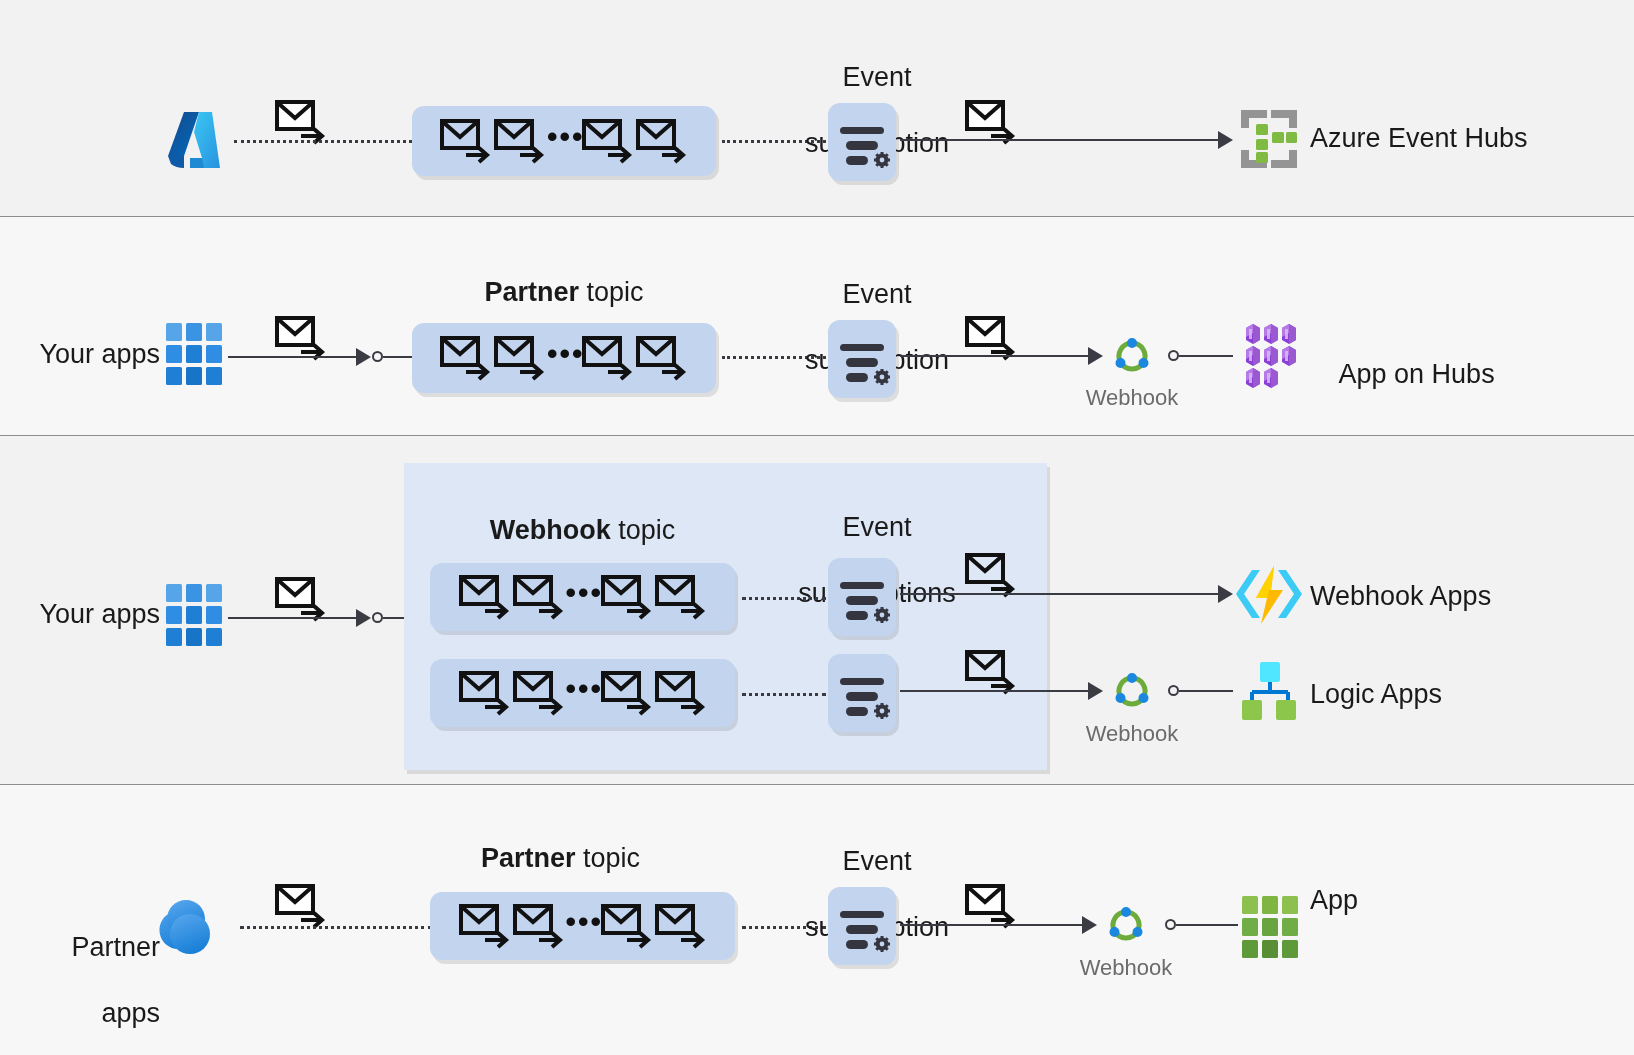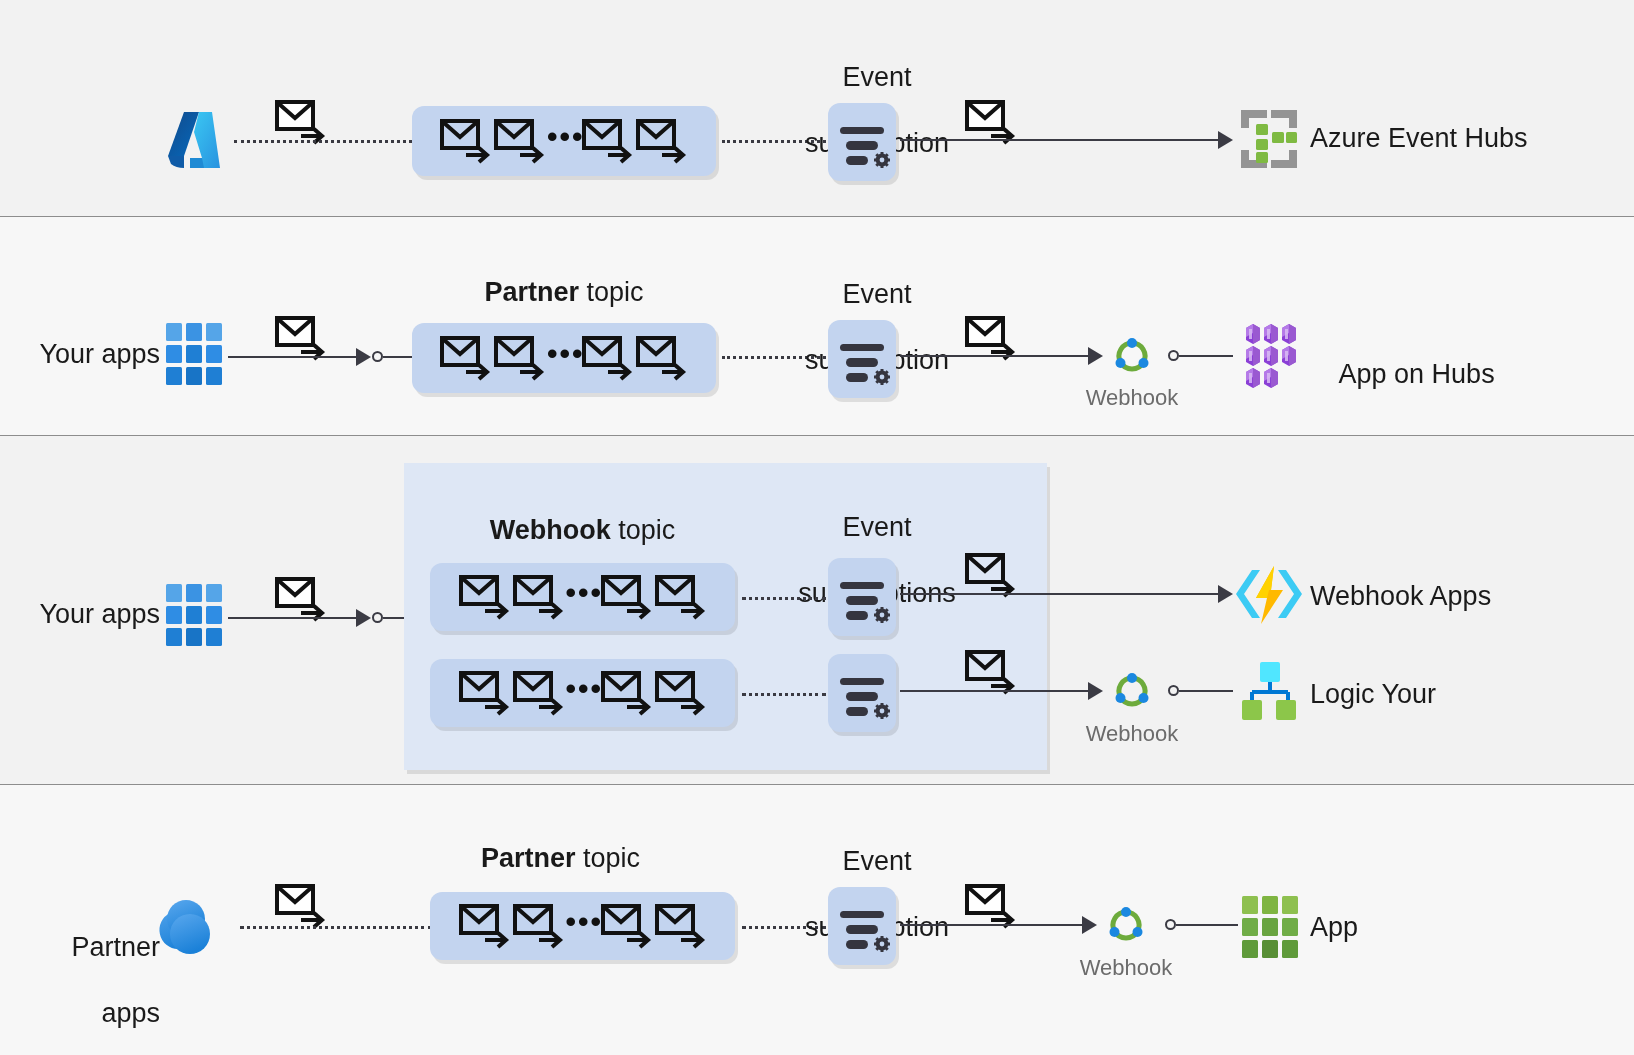--- a/index.html
+++ b/index.html
@@ -647,21 +647,21 @@
   <div class="hline" style="left:1179px;top:690px;width:54px;"></div>
 
   <div class="node" style="left:1240px;top:662px;width:58px;height:58px;">
     <svg width="58" height="58" viewBox="0 0 58 58">
       <rect x="20" y="0" width="20" height="20" rx="2" fill="#50e6ff"></rect>
       <path d="M30 20 L30 30 M12 30 L48 30 M12 30 L12 38 M48 30 L48 38" stroke="#0078d4" stroke-width="4" fill="none"></path>
       <rect x="2" y="38" width="20" height="20" rx="2" fill="#8cc64a"></rect>
       <rect x="36" y="38" width="20" height="20" rx="2" fill="#8cc64a"></rect>
     </svg>
   </div>
-  <div class="lbl" style="left:1310px;top:678px;width:320px;">Logic Your</div>
+  <div class="lbl" style="left:1310px;top:678px;width:320px;">Logic Apps</div>
 
   <div class="lbl right" style="left:20px;top:898px;width:140px;">
     <span>Partner</span><br>
     <span>apps</span>
   </div>
 
   <div class="node" style="left:156px;top:893px;width:76px;height:62px;">
     <svg width="76" height="62" viewBox="0 0 76 62">
       <defs>
         <linearGradient id="cl1" x1="0" y1="0" x2="0.4" y2="1">
@@ -787,15 +787,15 @@
       <rect x="40" y="0" width="16" height="18" rx="1.5" fill="#8ec04f"></rect>
       <rect x="0" y="22" width="16" height="18" rx="1.5" fill="#70ad47"></rect>
       <rect x="20" y="22" width="16" height="18" rx="1.5" fill="#69a441"></rect>
       <rect x="40" y="22" width="16" height="18" rx="1.5" fill="#70ad47"></rect>
       <rect x="0" y="44" width="16" height="18" rx="1.5" fill="#5f9a3a"></rect>
       <rect x="20" y="44" width="16" height="18" rx="1.5" fill="#588f35"></rect>
       <rect x="40" y="44" width="16" height="18" rx="1.5" fill="#5f9a3a"></rect>
     </svg>
   </div>
 
-  <div class="lbl" style="left:1310px;top:911px;width:200px;">App</div>
+  <div class="lbl" style="left:1310px;top:884px;width:200px;">App</div>
 
 </div>
 
 </body></html>

